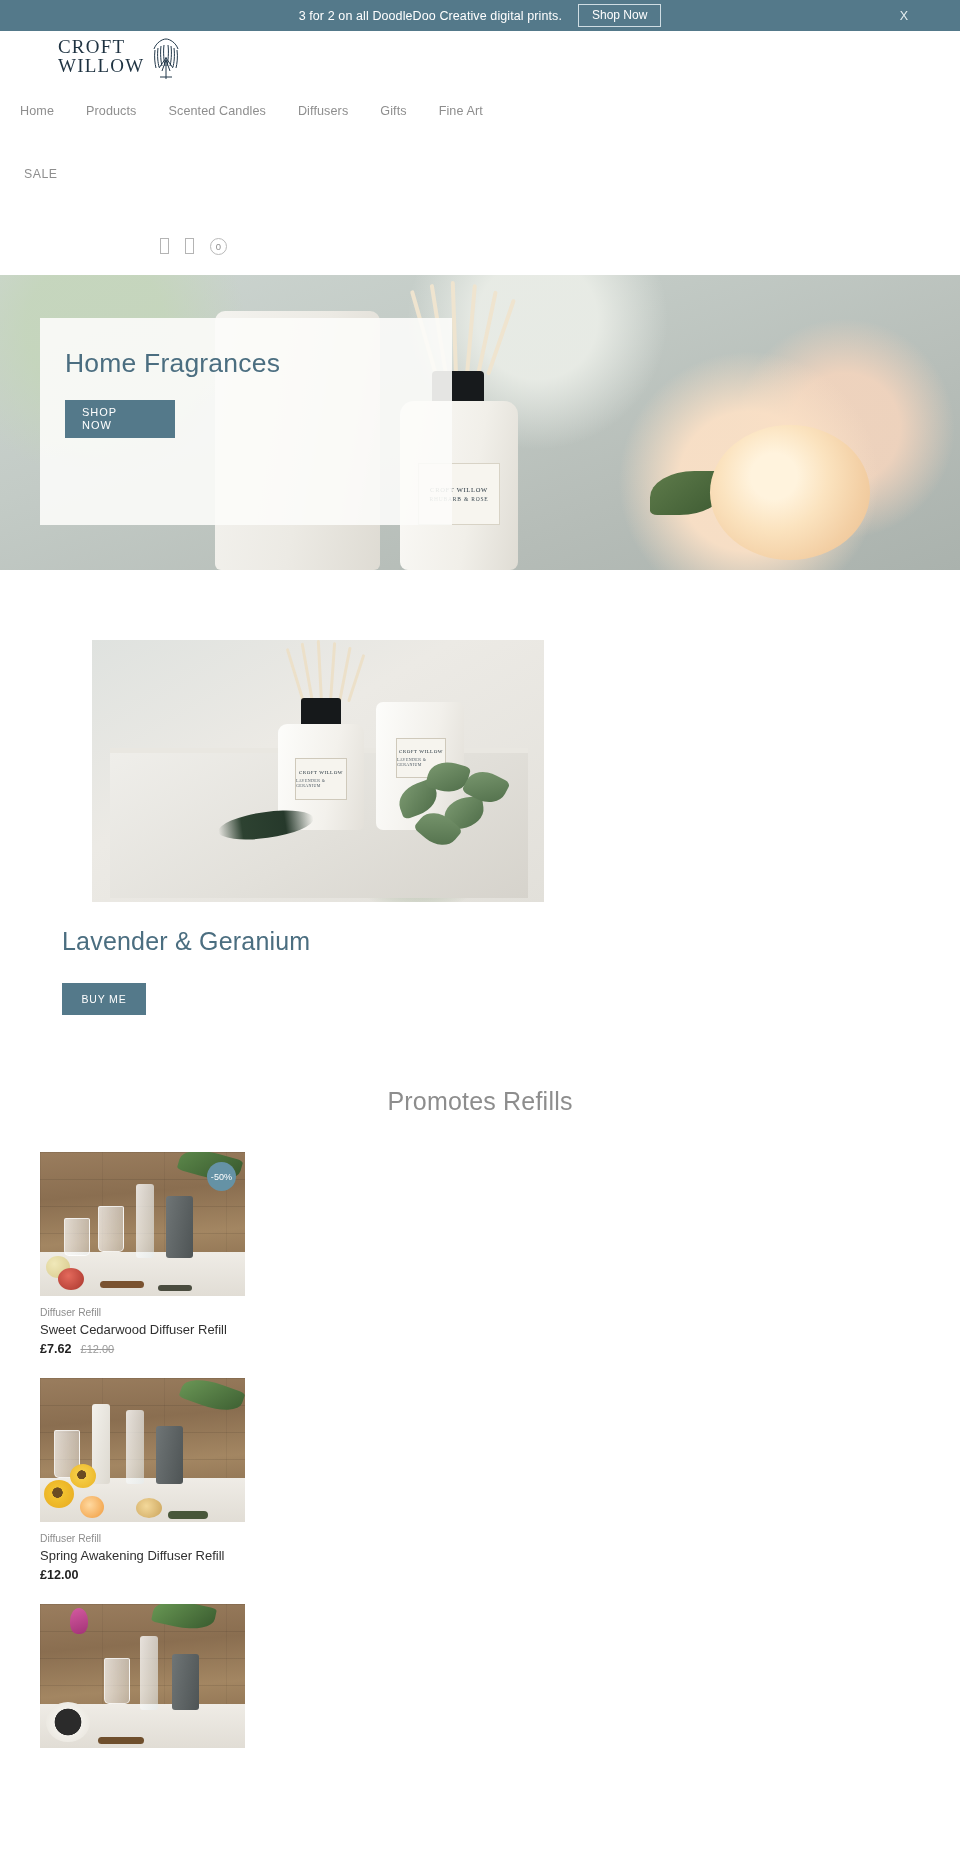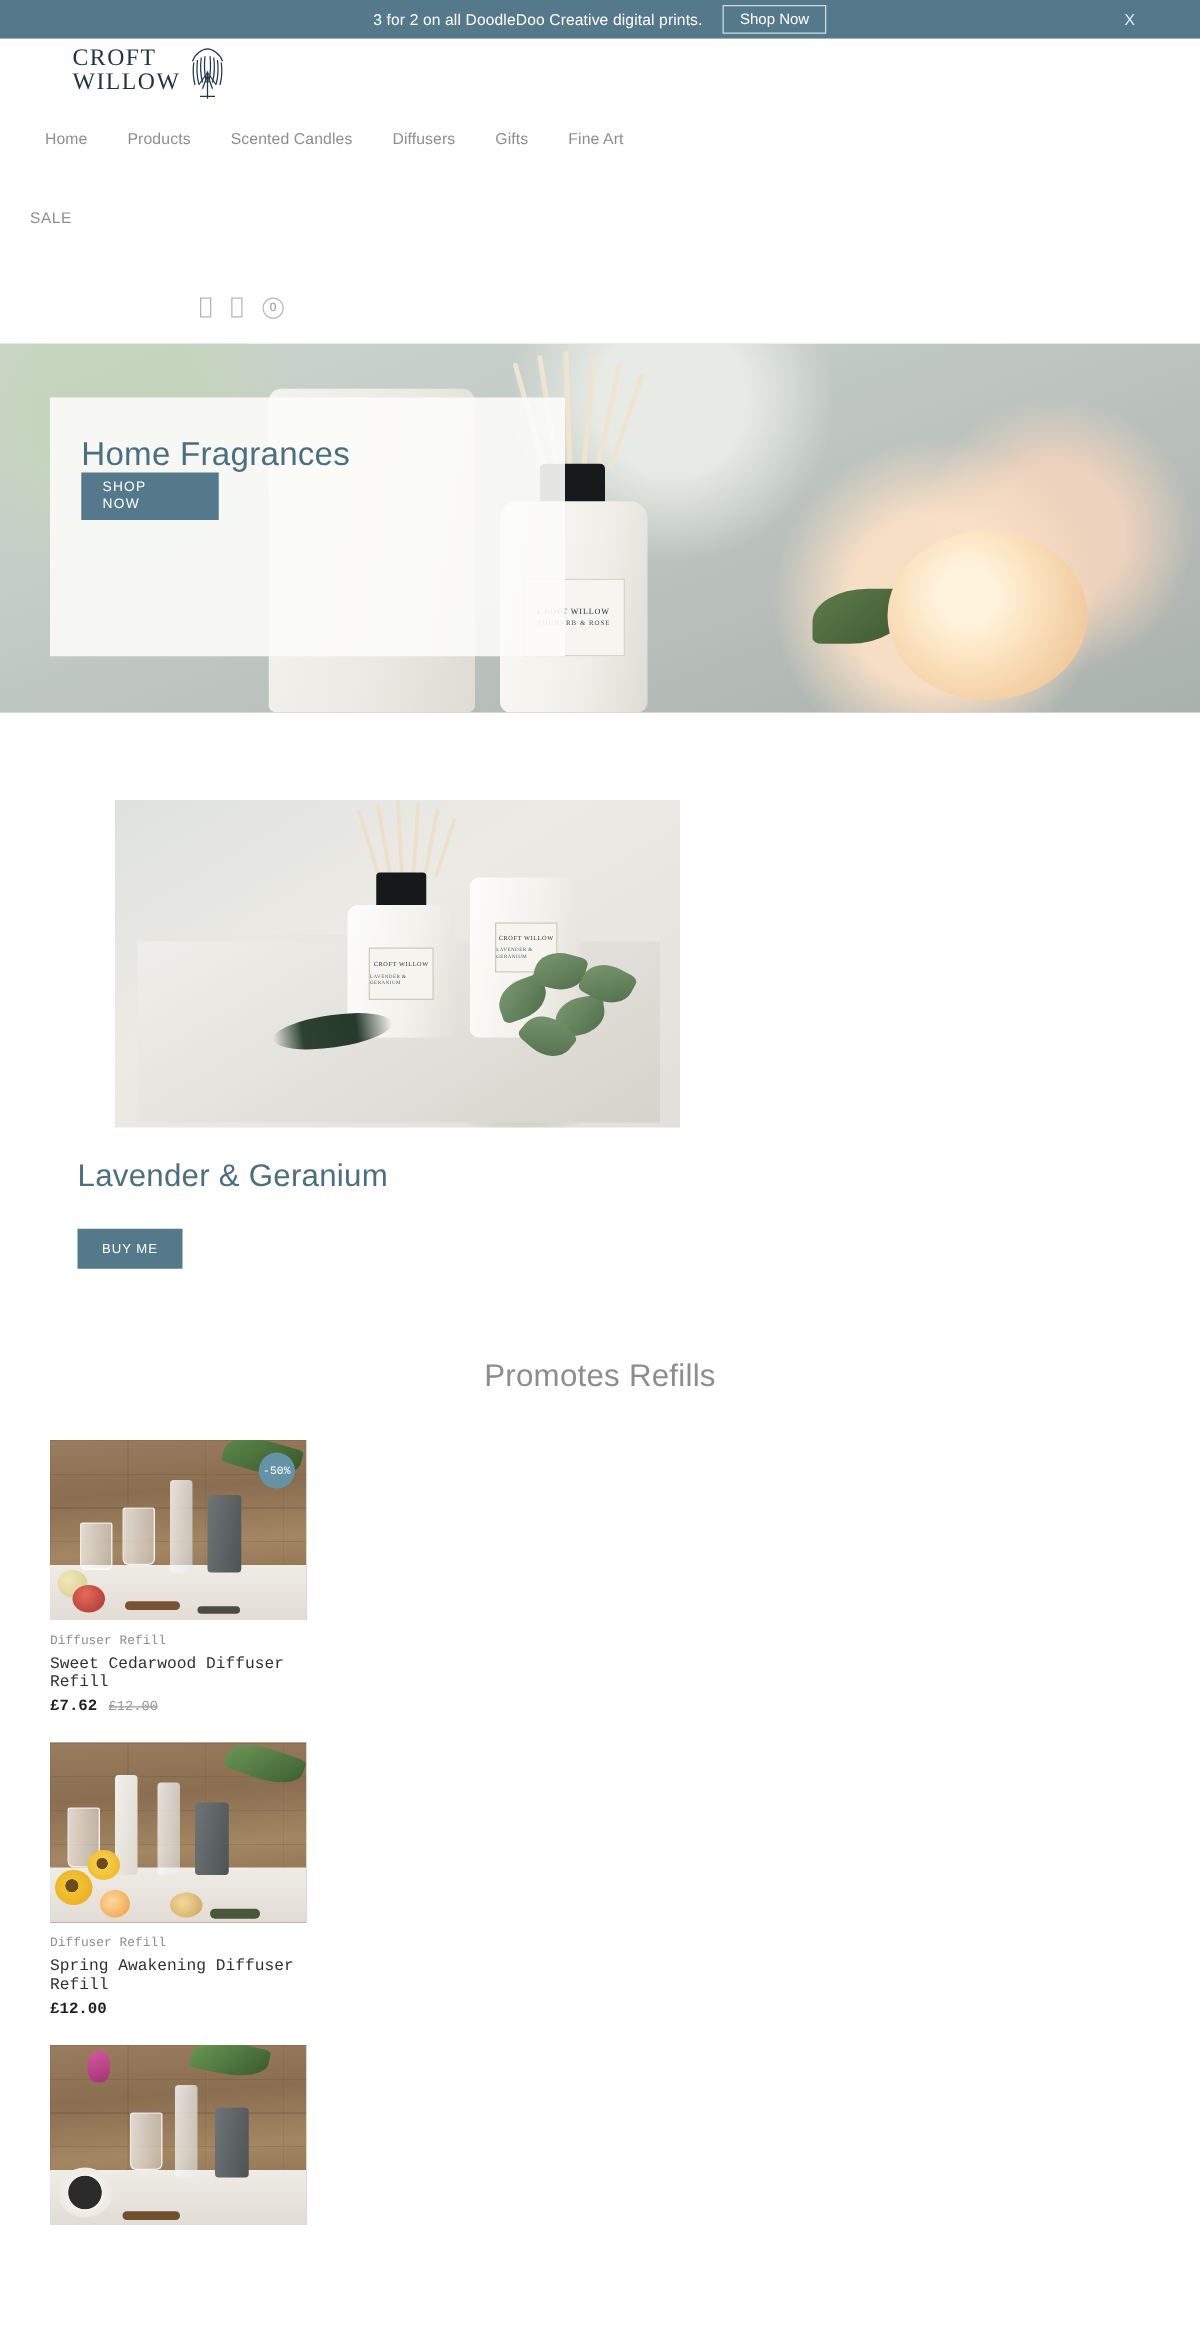--- a/index.html
+++ b/index.html
@@ -66,21 +66,21 @@
     letter-spacing: 1.2px;
     margin-left: 44px;
   }
   .logo-word span { display: block; }
   .logo-tree { margin-top: -2px; }
 
   
   .nav {
     position: relative;
     height: 40px;
-    padding-left: 20px;
+    padding-left: 4px;
     display: flex;
     align-items: center;
   }
   .nav a {
     color: #8e8e8e;
     font-size: 12.6px;
     text-decoration: none;
     padding: 0 16px;
     letter-spacing: .1px;
     cursor: pointer;
@@ -254,20 +254,21 @@
     line-height: 30px;
   }
   .hero-sub {
     margin-top: 15px;
     color: #4c4c4c;
     font-size: 12.6px;
     line-height: 20px;
     max-width: 370px;
   }
   .hero-cta {
+    margin-top: 22px;
     width: 110px;
     height: 38px;
     background: #54798a;
     color: #fff;
     border: none;
     font-family: "Liberation Sans", sans-serif;
     font-size: 11px;
     letter-spacing: 1px;
     text-align: left;
     padding-left: 17px;
@@ -375,21 +376,21 @@
     margin: 18px auto 0;
     width: 472px;
     text-align: center;
     color: #8d8d8d;
     font-size: 11.8px;
     line-height: 20px;
   }
 
   
   .cards { margin-top: 36px; padding-left: 40px; }
-  .card { width: 205px; margin-bottom: 22px; position: relative; font-family: Liberation Mono, monospace; }
+  .card { width: 205px; margin-bottom: 22px; position: relative; }
   .card-media {
     position: relative;
     width: 205px;
     height: 144px;
     overflow: hidden;
     background: #8d7256;
     cursor: pointer;
   }
   .wood {
     position: absolute; inset: 0;

